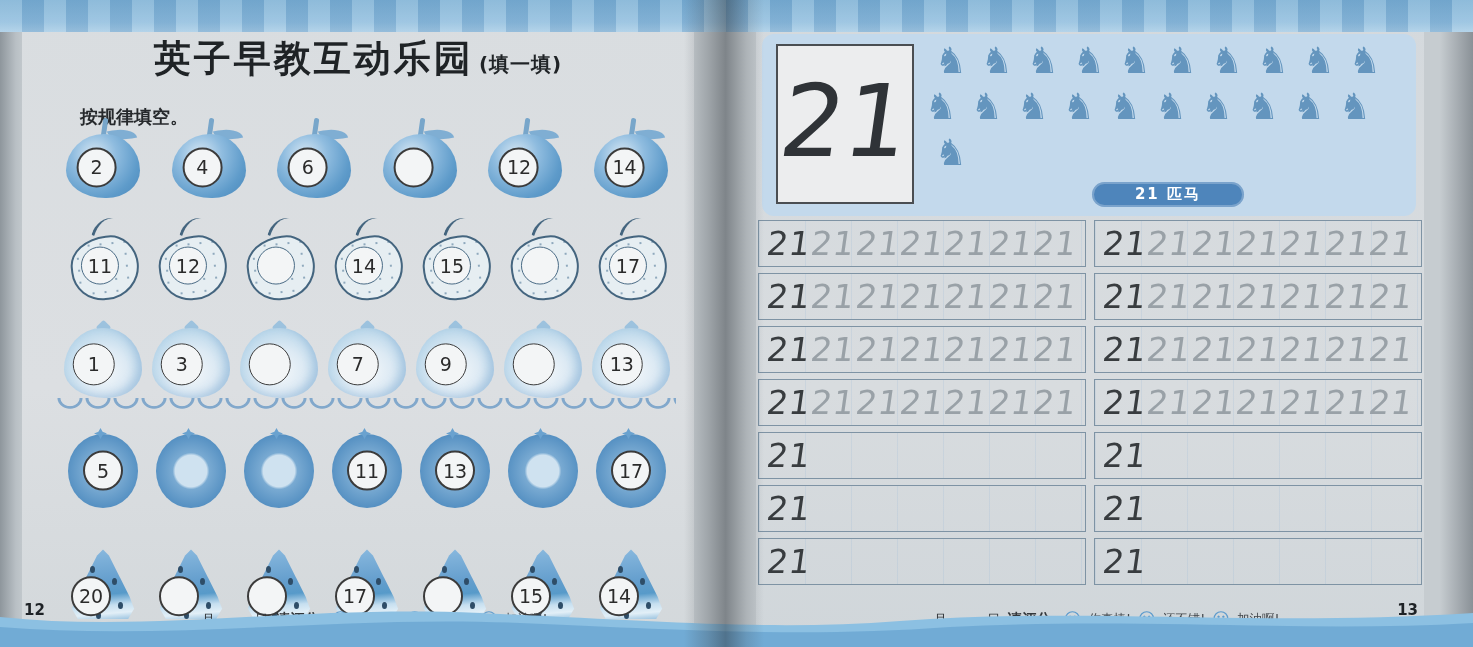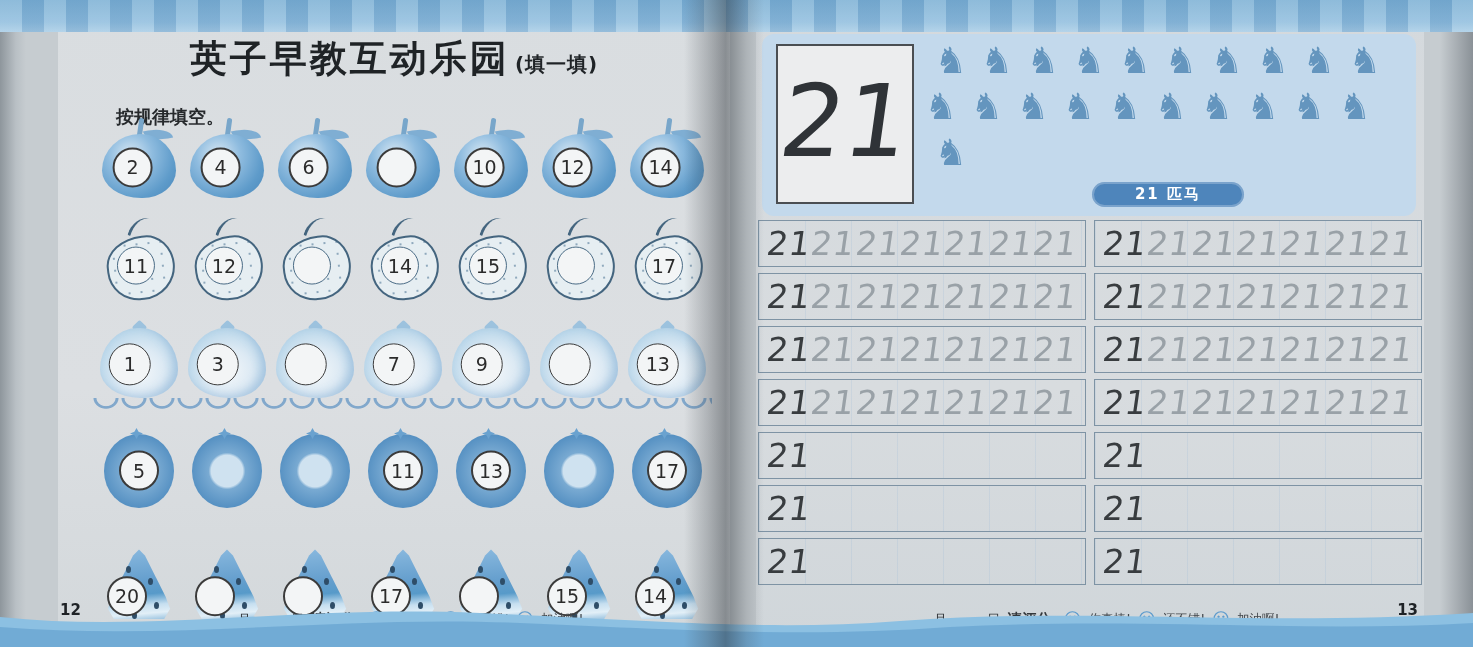--- a/index.html
+++ b/index.html
@@ -1,21 +1,21 @@
 <!DOCTYPE html>
 <html><head>
 <meta charset="utf-8">
 <style>
   html,body{margin:0;padding:0;}
   body{width:1473px;height:647px;overflow:hidden;font-family:"DejaVu Sans",sans-serif;}
   .photo{position:relative;width:1473px;height:647px;background:linear-gradient(90deg,#8e969c 0,#b9c0c5 16px,#c6ccd0 26px,#c6ccd0 1440px,#8a9197 1473px);overflow:hidden;}
 
   
   .page{position:absolute;top:0;height:647px;z-index:1;}
-  .page.left{left:22px;width:672px;background:linear-gradient(180deg,#d9dde0 0,#dcdfe2 60%,#d3d8db 100%);margin-left:36px;}
+  .page.left{left:22px;width:672px;background:linear-gradient(180deg,#d9dde0 0,#dcdfe2 60%,#d3d8db 100%);}
   .page.right{left:756px;width:668px;background:linear-gradient(180deg,#d4d9dd 0,#d8dcdf 60%,#d0d6da 100%);}
   .gutter{position:absolute;left:684px;top:0;width:80px;height:647px;z-index:6;pointer-events:none;
     background:linear-gradient(90deg,rgba(60,66,72,0) 0,rgba(60,66,72,.28) 30%,rgba(40,46,52,.45) 52%,rgba(60,66,72,.18) 78%,rgba(60,66,72,0) 100%);}
   .top-band{position:absolute;top:0;left:0;width:1473px;height:32px;z-index:2;
     background:linear-gradient(180deg,#7cb0d4 0,#90bede 70%,#a8cde6 100%);}
   .top-band .pattern{position:absolute;inset:0;
     background:repeating-linear-gradient(90deg,rgba(255,255,255,.14) 0 22px,rgba(64,116,168,.18) 22px 44px);}
   .bottom-wave{position:absolute;left:0;bottom:0;width:1473px;height:46px;z-index:2;}
 
   
@@ -136,26 +136,20 @@
       <div class="fruit apple">
           <i class="stem"></i>
           <i class="leaf"></i>
           <i class="body"></i>
           <span class="num"></span>
         </div>
       <div class="fruit apple">
           <i class="stem"></i>
           <i class="leaf"></i>
           <i class="body"></i>
-          <span class="num">10</span>
-        </div>
-      <div class="fruit apple">
-          <i class="stem"></i>
-          <i class="leaf"></i>
-          <i class="body"></i>
           <span class="num">12</span>
         </div>
       <div class="fruit apple">
           <i class="stem"></i>
           <i class="leaf"></i>
           <i class="body"></i>
           <span class="num">14</span>
         </div>
     </div>
 

